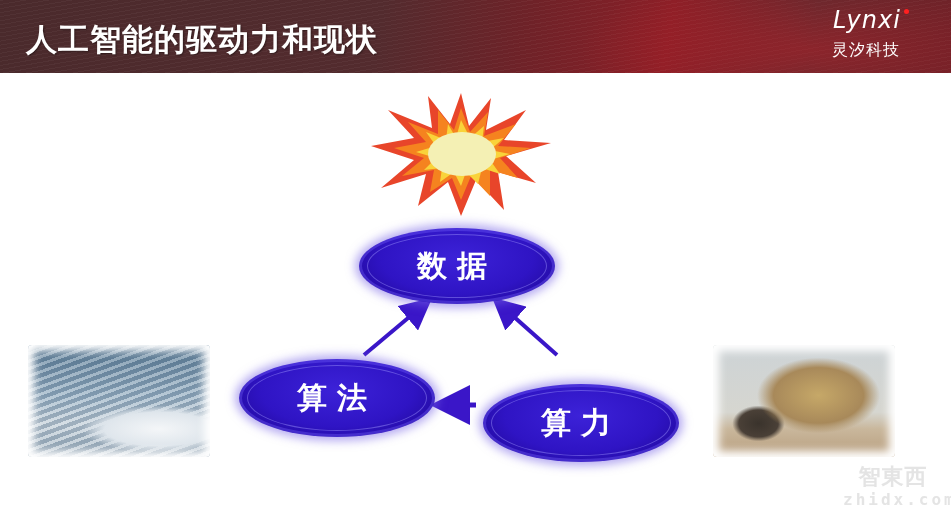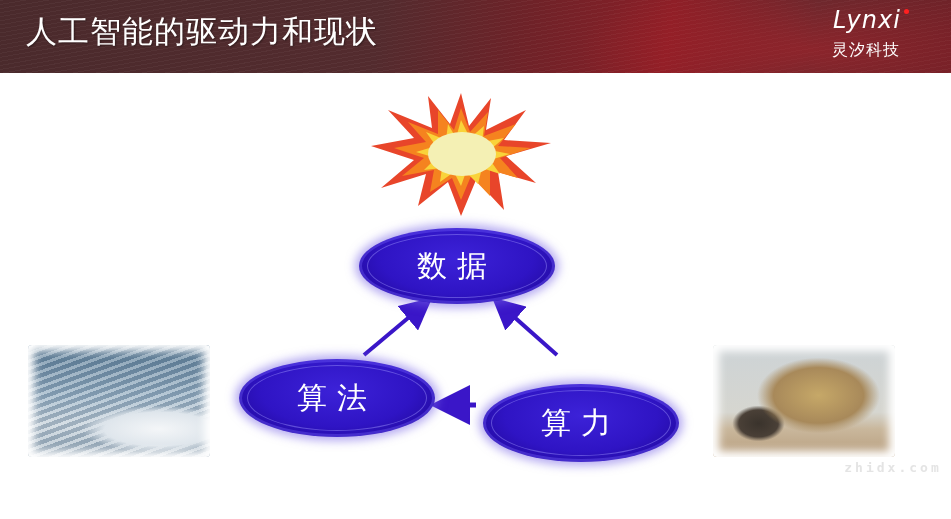--- a/index.html
+++ b/index.html
@@ -3,52 +3,52 @@
 <meta charset="utf-8">
 <style>
   html,body{margin:0;padding:0;}
   body{width:951px;height:519px;position:relative;overflow:hidden;background:#ffffff;font-family:"DejaVu Sans",sans-serif;}
   .header{position:absolute;left:0;top:0;width:951px;height:73px;
     background:linear-gradient(100deg,#4a2a2c 0%,#532b2e 40%,#6e2228 55%,#8a1f27 70%,#5a2a2e 85%,#6a2228 100%);overflow:hidden;}
   .header::before{content:"";position:absolute;inset:0;
     background:repeating-linear-gradient(170deg,rgba(255,255,255,0.04) 0 1px,transparent 1px 4px);}
   .header::after{content:"";position:absolute;left:560px;top:-40px;width:500px;height:180px;border-radius:50%;
     background:radial-gradient(ellipse at center,rgba(200,30,40,0.45),transparent 65%);}
-  .title{position:absolute;left:26px;top:11px;color:#fff;font-size:31px;font-weight:normal;letter-spacing:1px;z-index:2;
+  .title{position:absolute;left:26px;top:19px;color:#fff;font-size:31px;font-weight:bold;letter-spacing:1px;z-index:2;
     font-family:"DejaVu Sans",sans-serif;text-shadow:1px 1px 2px rgba(0,0,0,0.4);}
   .logo-en{position:absolute;left:833px;top:6px;color:#fff;font-size:24px;font-style:italic;z-index:2;font-family:"DejaVu Sans",sans-serif;letter-spacing:1px;text-align:center;}
   .logo-dot{position:absolute;left:904px;top:9px;width:5px;height:5px;border-radius:50%;background:#ff2020;z-index:3;}
   .logo-cn{position:absolute;left:832px;top:40px;color:#fff;font-size:16px;font-weight:normal;z-index:2;letter-spacing:1px;}
   .explosion{position:absolute;left:366px;top:88px;width:190px;height:130px;}
   .oval{position:absolute;border-radius:50%;
     background:radial-gradient(ellipse at 50% 40%,#3c22d8 0%,#2f14c4 55%,#22099e 85%,#180688 100%);
     box-shadow:0 0 10px 4px rgba(120,100,230,0.55),inset 0 0 0 3px rgba(120,100,255,0.35);
     display:flex;align-items:center;justify-content:center;}
   .oval::before{content:"";position:absolute;left:8px;top:6px;right:8px;bottom:6px;border-radius:50%;border:1px solid rgba(160,150,255,0.45);}
-  .oval span{color:#fff;font-size:30px;font-family:"DejaVu Serif",serif;letter-spacing:10px;font-weight:normal;position:relative;z-index:1;}
+  .oval span{color:#fff;font-size:30px;font-family:"DejaVu Serif",serif;letter-spacing:10px;font-weight:bold;position:relative;z-index:1;}
   .oval-data{left:359px;top:228px;width:196px;height:76px;}
   .oval-algo{left:239px;top:359px;width:196px;height:78px;}
   .oval-compute{left:483px;top:384px;width:196px;height:78px;}
   .arrows{position:absolute;left:0;top:0;width:951px;height:519px;pointer-events:none;}
   .photo{position:absolute;border-radius:4px;overflow:hidden;}
   .photo-train{left:28px;top:345px;width:182px;height:112px;
     background:
       radial-gradient(ellipse 60% 30% at 72% 75%,#f4f6f8 0%,#dfe6ec 50%,transparent 70%),
       repeating-linear-gradient(160deg,rgba(255,255,255,0.25) 0 3px,rgba(40,70,100,0.25) 3px 7px),
       linear-gradient(180deg,#5d7e98 0%,#9fb6c8 45%,#c7d3dc 70%,#a9b9c6 100%);
     box-shadow:0 0 8px 6px #fff inset;}
   .photo-ox{left:713px;top:345px;width:182px;height:112px;
     background:
       radial-gradient(ellipse 45% 45% at 58% 45%,#c6a868 0%,#a8895a 55%,transparent 75%),
       radial-gradient(ellipse 18% 20% at 25% 70%,#3a332c 0%,#4a4037 60%,transparent 80%),
       linear-gradient(180deg,#cdd3d6 0%,#d6d6d0 60%,#c9b79c 75%,#b89e7e 100%);
     box-shadow:0 0 8px 6px #fff inset;}
   .watermark{position:absolute;left:843px;top:462px;width:100px;text-align:center;color:rgba(225,225,225,0.9);}
   .wm-cn{font-size:22px;font-weight:bold;letter-spacing:1px;}
-  .wm-en{font-size:13px;letter-spacing:3px;font-family:"DejaVu Sans Mono",monospace;margin-top:-2px;font-weight:bold;}
+  .wm-en{font-size:16px;letter-spacing:3px;font-family:"DejaVu Sans Mono",monospace;margin-top:-2px;font-weight:bold;}
 </style>
 </head>
 <body>
 
 <div class="header">
   <div class="title">人工智能的驱动力和现状</div>
   <div class="logo-en">Lynxi</div>
   <div class="logo-dot"></div>
   <div class="logo-cn">灵汐科技</div>
 </div>
@@ -78,14 +78,15 @@
   <span>算法</span>
 </div>
 <div class="oval oval-compute">
   <span>算力</span>
 </div>
 
 <div class="photo photo-train"></div>
 <div class="photo photo-ox"></div>
 
 <div class="watermark">
+  <div class="wm-cn">智東西</div>
   <div class="wm-en">zhidx.com</div>
 </div>
 
 </body></html>

